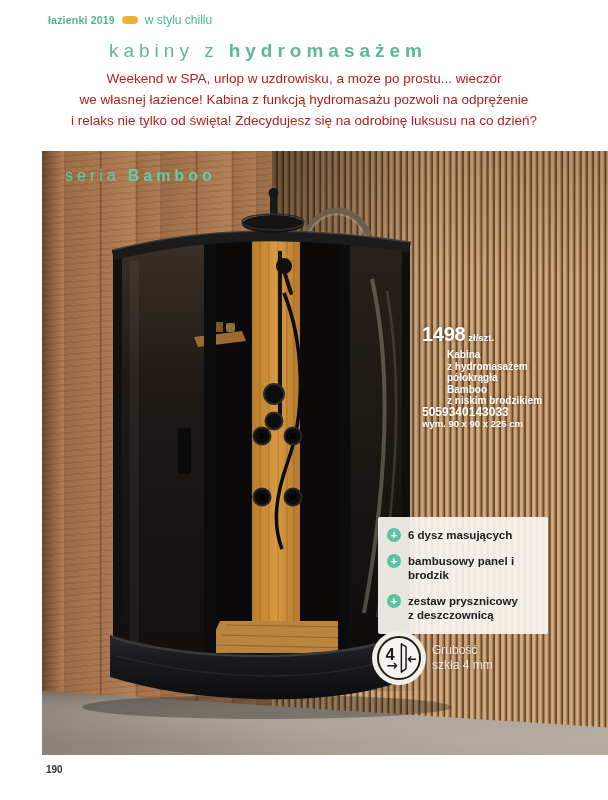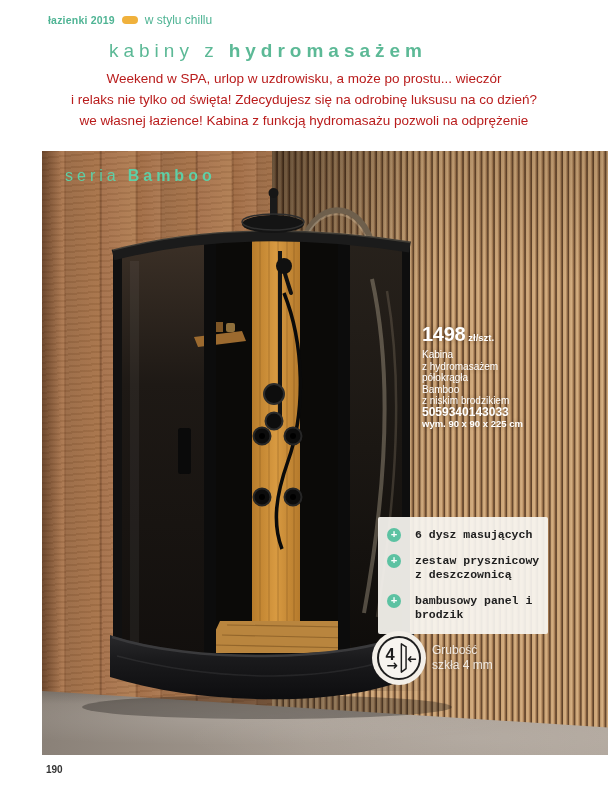--- a/index.html
+++ b/index.html
@@ -48,28 +48,28 @@
 
   
   .series{position:absolute;left:23px;top:16px;font-size:16px;letter-spacing:4px;color:#5ecfa6;}
   .series .s-light{font-weight:400;margin-right:8px;}
   .series .s-bold{font-weight:700;}
 
   .pricebox{position:absolute;left:380px;top:172px;color:#ffffff;text-shadow:0 0 4px rgba(60,40,20,.35);}
   .price-row{display:flex;align-items:baseline;}
   .price-val{font-size:20px;font-weight:700;letter-spacing:-.3px;}
   .price-unit{font-size:9.5px;font-weight:700;margin-left:3px;}
-  .pname{font-size:10px;font-weight:400;line-height:11.5px;margin-top:3px;}
+  .pname{font-size:10px;font-weight:700;line-height:11.5px;margin-top:3px;margin-left:25px;}
   .psku{font-size:12px;font-weight:700;line-height:11.5px;}
   .pdim{font-size:9.5px;font-weight:700;line-height:11.5px;}
 
   .features{position:absolute;left:336px;top:366px;width:170px;box-sizing:border-box;
     background:rgba(248,245,240,.93);padding:11px 8px 12px 9px;border-radius:2px;
     display:flex;flex-direction:column;gap:12px;}
-  .feat{display:flex;gap:14px;align-items:flex-start;font-family:Liberation Mono, monospace;}
+  .feat{display:flex;gap:7px;align-items:flex-start;}
   .ficon{flex:0 0 14px;width:14px;height:14px;border-radius:50%;background:#5cc2a2;color:#fff;
     font-size:11px;font-weight:700;line-height:14px;text-align:center;margin-top:0px;}
   .ficon::before{content:"+";}
   .ftext{font-size:11.5px;font-weight:700;color:#202020;line-height:14px;}
   .ftext span{display:block;}
 
   .badge-circle{position:absolute;left:335px;top:485px;width:40px;height:40px;border-radius:50%;
     background:#f7f4ef;border:2.5px solid #1f1f1f;box-shadow:0 0 0 5px #f3efe8;}
   .badge-label{position:absolute;left:390px;top:492px;font-size:12px;line-height:15px;
     color:rgba(255,255,255,.82);text-shadow:0 0 3px rgba(60,40,20,.3);}
@@ -85,22 +85,22 @@
     <span class="pill"></span>
     <span class="theme">w stylu chillu</span>
   </div>
 
   <div class="title">
     <span class="t-light">kabiny z</span><span class="t-bold">hydromasażem</span>
   </div>
 
   <div class="intro">
     <div>Weekend w SPA, urlop w uzdrowisku, a może po prostu... wieczór</div>
+    <div>we własnej łazience! Kabina z funkcją hydromasażu pozwoli na odprężenie</div>
     <div>i relaks nie tylko od święta! Zdecydujesz się na odrobinę luksusu na co dzień?</div>
-    <div>we własnej łazience! Kabina z funkcją hydromasażu pozwoli na odprężenie</div>
   </div>
 
   <div class="photo">
     <div class="wall-planks"></div>
     <div class="wall-slats"></div>
     <div class="floor"></div>
 
     <svg class="cabin-svg" width="524" height="604" viewBox="0 0 524 604">
       <defs>
         <linearGradient id="slatShade" x1="0" y1="0" x2="1" y2="0">
@@ -230,29 +230,29 @@
     <div class="features">
       <div class="feat">
         <span class="ficon"></span>
         <span class="ftext">
             <span>6 dysz masujących</span>
           </span>
       </div>
       <div class="feat">
         <span class="ficon"></span>
         <span class="ftext">
+            <span>bambusowy panel i brodzik</span>
+          </span>
+      </div>
+      <div class="feat">
+        <span class="ficon"></span>
+        <span class="ftext">
           <span>zestaw prysznicowy</span>
           <span>z deszczownicą</span>
         </span>
-      </div>
-      <div class="feat">
-        <span class="ficon"></span>
-        <span class="ftext">
-            <span>bambusowy panel i brodzik</span>
-          </span>
       </div>
     </div>
 
     <div class="badge-circle">
       <svg width="40" height="40" viewBox="0 0 68 68">
         <text x="11" y="38" font-family="Liberation Sans, sans-serif" font-size="28" font-weight="bold" fill="#1d1d1d">4</text>
         <g stroke="#1d1d1d" stroke-width="2.5" fill="none" stroke-linecap="round" stroke-linejoin="round">
           <path d="M 38,10 L 38,58 M 46,15 L 46,52 M 38,10 L 46,15 M 38,58 L 46,52"></path>
           <path d="M 15,47 L 30,47 M 26,43 L 30,47 L 26,51"></path>
           <path d="M 62,36 L 50,36 M 54,32 L 50,36 L 54,40"></path>

